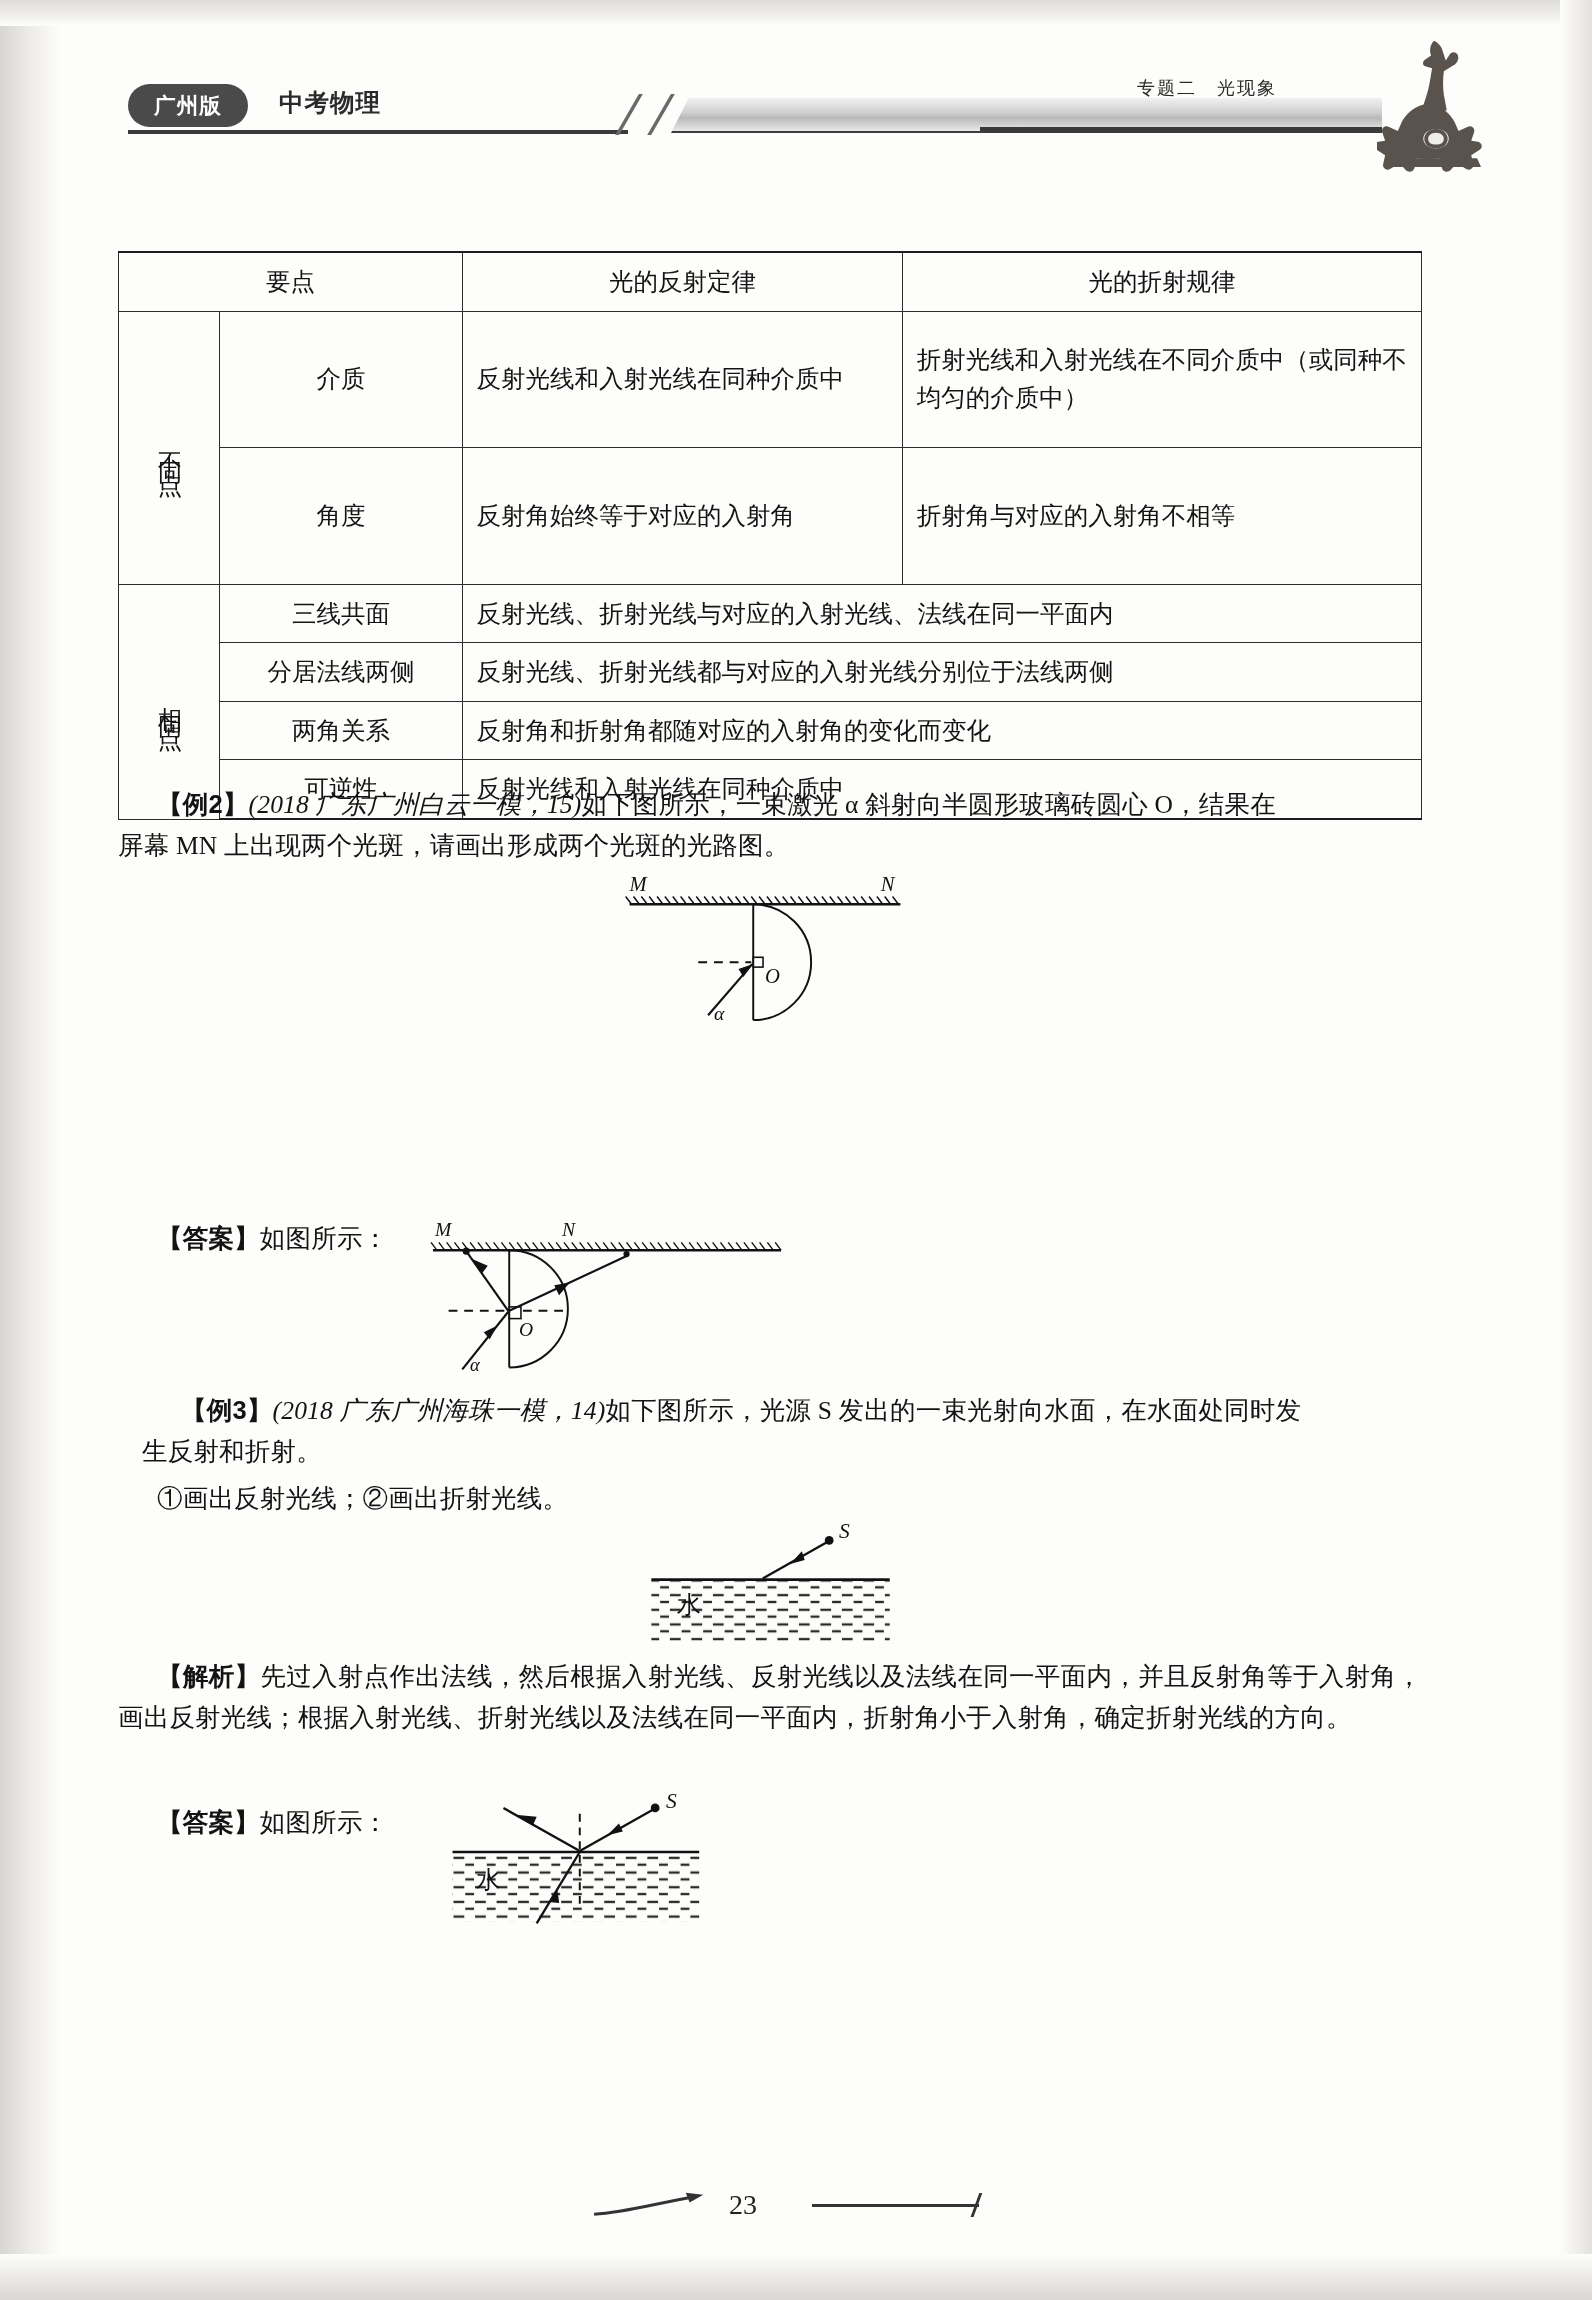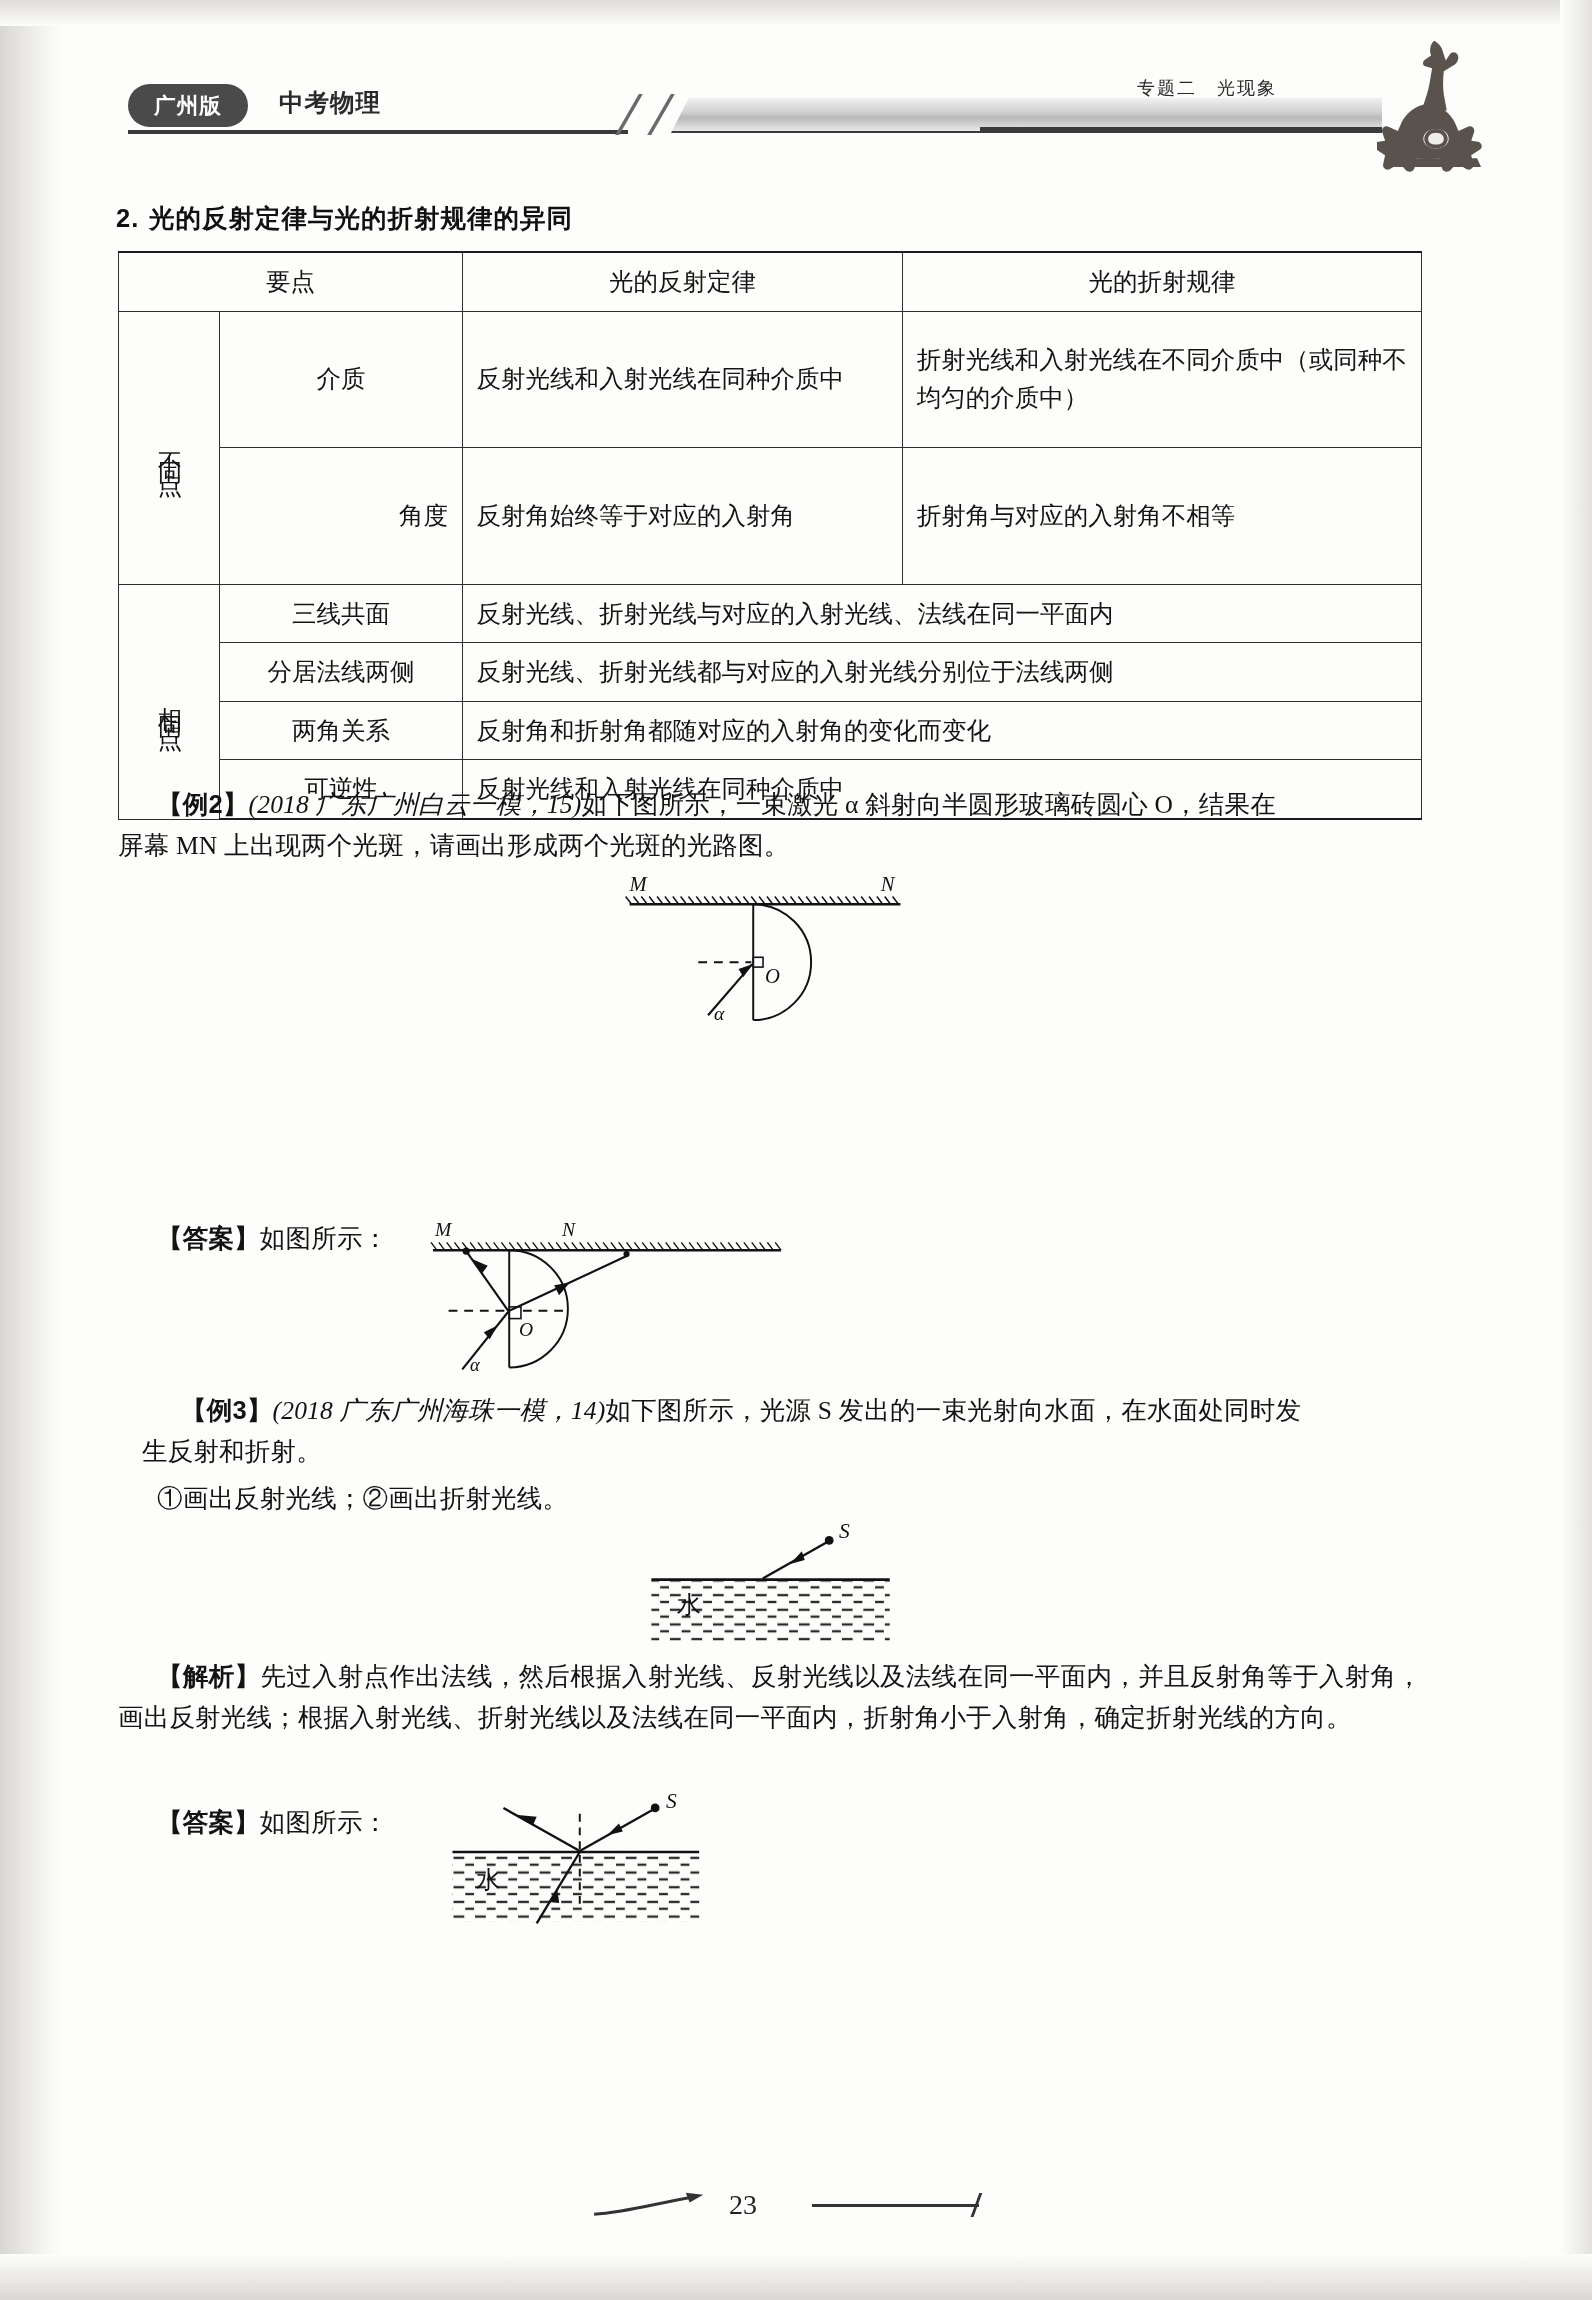--- a/index.html
+++ b/index.html
@@ -163,23 +163,20 @@
       <g fill="#5a524d">
         <path d="M58 6 c-4 4 -5 10 -3 15 l-6 4 c-3 2 -3 6 0 7 l7 2 -2 12 c-1 7 -3 14 -5 20 l-4 12 14 2 12 -3 -3 -16 c-1 -8 -1 -16 0 -24 l10 -6 c4 -2 6 -7 4 -11 -2 -3 -6 -3 -8 0 l-4 6 -3 -9 c-1 -5 -5 -9 -9 -11z"></path>
         <path d="M44 72 c-8 3 -15 9 -19 17 l-4 9 -9 -4 c-4 -2 -8 1 -7 5 l3 9 -7 1 c-4 1 -5 6 -2 8 l9 6 -2 9 c-1 4 3 7 7 5 l10 -6 6 7 c3 3 8 2 9 -2 l2 -10 12 1 12 -1 2 10 c1 4 6 5 9 2 l6 -7 10 6 c4 2 8 -1 7 -5 l-2 -9 9 -6 c3 -2 2 -7 -2 -8 l-7 -1 3 -9 c1 -4 -3 -7 -7 -5 l-9 4 -4 -9 c-4 -8 -11 -14 -19 -17 l-8 -2 -8 2z"></path>
         <ellipse cx="60" cy="106" rx="13" ry="10" fill="#efede9"></ellipse>
         <path d="M60 96 c-7 0 -12 5 -12 10 0 6 5 10 12 10 7 0 12 -4 12 -10 0 -5 -5 -10 -12 -10z m0 4 c5 0 8 3 8 6 0 4 -3 6 -8 6 -5 0 -8 -2 -8 -6 0 -3 3 -6 8 -6z"></path>
         <path d="M18 126 l84 0 4 9 -92 0z"></path>
       </g>
     </svg>
   </div>
 
-  <div class="sec-heading">
-    <span class="sec-num">2.</span><span>光的反射定律与光的折射规律的异同</span>
-  </div>
 
   <table class="cmp-table">
     <tbody>
         <tr>
       <td class="c-center tb-top w-catcol" colspan="2">要点</td>
       <td class="c-center tb-top w-refl">光的反射定律</td>
       <td class="c-center tb-top">光的折射规律</td>
     </tr>
 
     <tr>
@@ -187,21 +184,21 @@
         <div class="vert-wrap">
               <span class="vert">不同点</span>
             </div>
       </td>
       <td class="c-center w-subcol" style="height:116px;">介质</td>
       <td class="c-left w-refl">反射光线和入射光线在同种介质中</td>
       <td class="c-left">折射光线和入射光线在不同介质中（或同种不均匀的介质中）</td>
     </tr>
 
     <tr>
-      <td class="c-center w-subcol" style="height:116px;text-align:right;">角度</td>
+      <td class="c-center w-subcol" style="height:116px;">角度</td>
       <td class="c-left w-refl">反射角始终等于对应的入射角</td>
       <td class="c-left">折射角与对应的入射角不相等</td>
     </tr>
 
     <tr>
       <td class="c-center w-catcol" rowspan="4">
         <div class="vert-wrap">
               <span class="vert">相同点</span>
             </div>
       </td>

